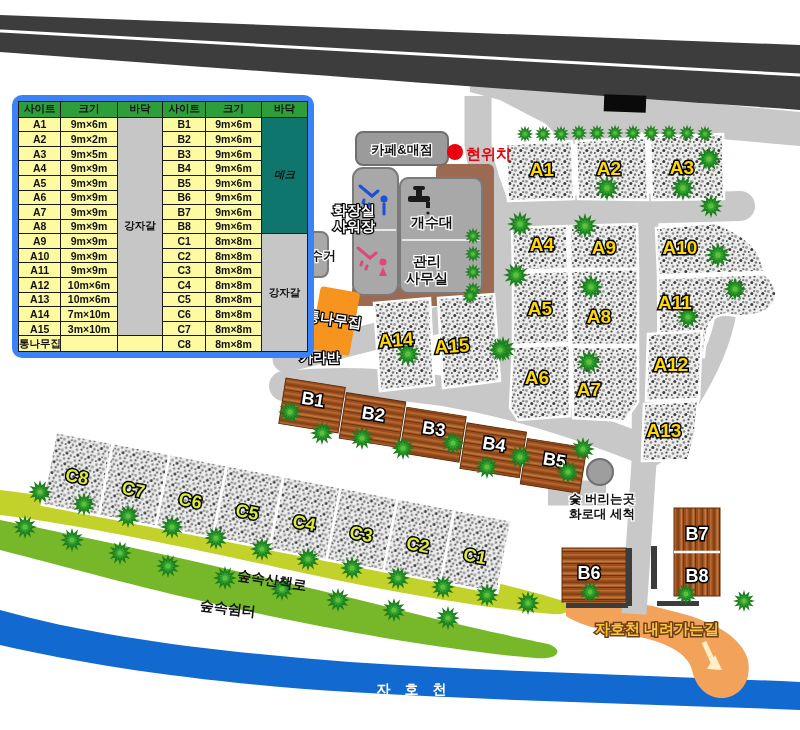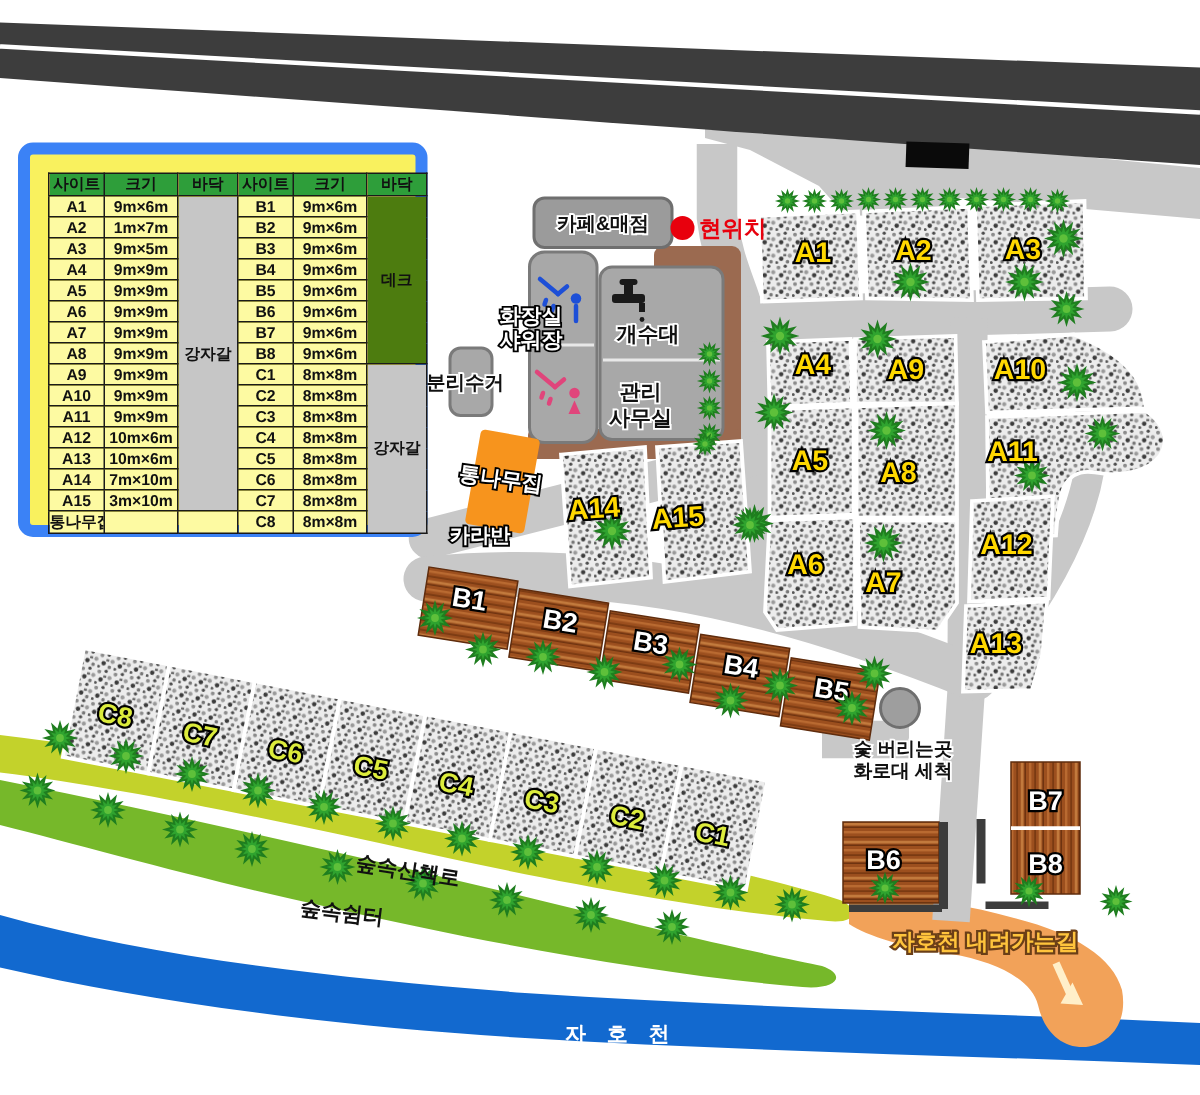--- a/index.html
+++ b/index.html
@@ -1,31 +1,31 @@
 <!DOCTYPE html>
 <html><head>
 <meta charset="utf-8">
 <style>
   html,body{margin:0;padding:0;background:#fff;}
   .stage{position:relative;width:800px;height:730px;background:#fff;overflow:hidden;
          font-family:"Liberation Sans",sans-serif;}
   .map-svg{position:absolute;left:0;top:0;}
 
   
-  .legend{position:absolute;left:12px;top:95px;width:273px;height:263px;
-          background:#f9f15e;border:8px solid #3b82f6;border-radius:10px;
-          box-sizing:border-box;padding:12px;}
+  .legend{position:absolute;left:12px;top:95px;width:302px;height:263px;
+          background:#f9f15e;border:6px solid #3b82f6;border-radius:10px;
+          box-sizing:border-box;padding:0;}
   .legend table{border-collapse:collapse;width:100%;height:100%;table-layout:fixed;}
   .legend th,.legend td{border:1px solid #1a1a1a;text-align:center;vertical-align:middle;
           font-size:10.5px;font-weight:bold;padding:0;height:13px;color:#111;
           overflow:hidden;white-space:nowrap;}
   .legend th{background:#2e9e3a;}
   .legend td{background:#fdfaa2;}
   .legend td.grav{background:#c6c6c6;}
-  .legend td.deck{background:#4d7c0f;}
+  .legend td.deck{background:#0f766e;font-style:italic;}
   .legend col.c-site{width:37px}.legend col.c-size{width:49px}.legend col.c-floor{width:40px}
 
   
   text{font-family:"Liberation Sans",sans-serif;}
   .site-lb{font-weight:bold;font-size:19px;fill:#ffd800;stroke:#000;stroke-width:3px;
            paint-order:stroke;text-anchor:middle;dominant-baseline:central;letter-spacing:0;}
   .site-lb.c{fill:#dcec3c;font-size:18px;}
   .site-lb.b{fill:#ffffff;font-size:18px;}
   .blk{font-weight:bold;fill:#111;text-anchor:middle;dominant-baseline:central;
        stroke:#fff;stroke-width:2.5px;paint-order:stroke;}
@@ -330,21 +330,21 @@
     <tr>
       <td>A1</td>
       <td>9m×6m</td>
       <td class="grav" rowspan="15">강자갈</td>
       <td>B1</td>
       <td>9m×6m</td>
       <td class="deck" rowspan="8">데크</td>
     </tr>
     <tr>
             <td>A2</td>
-            <td>1m×7m</td>
+            <td>9m×2m</td>
             <td>B2</td>
             <td>9m×6m</td>
           </tr>
     <tr>
             <td>A3</td>
             <td>9m×5m</td>
             <td>B3</td>
             <td>9m×6m</td>
           </tr>
     <tr>

